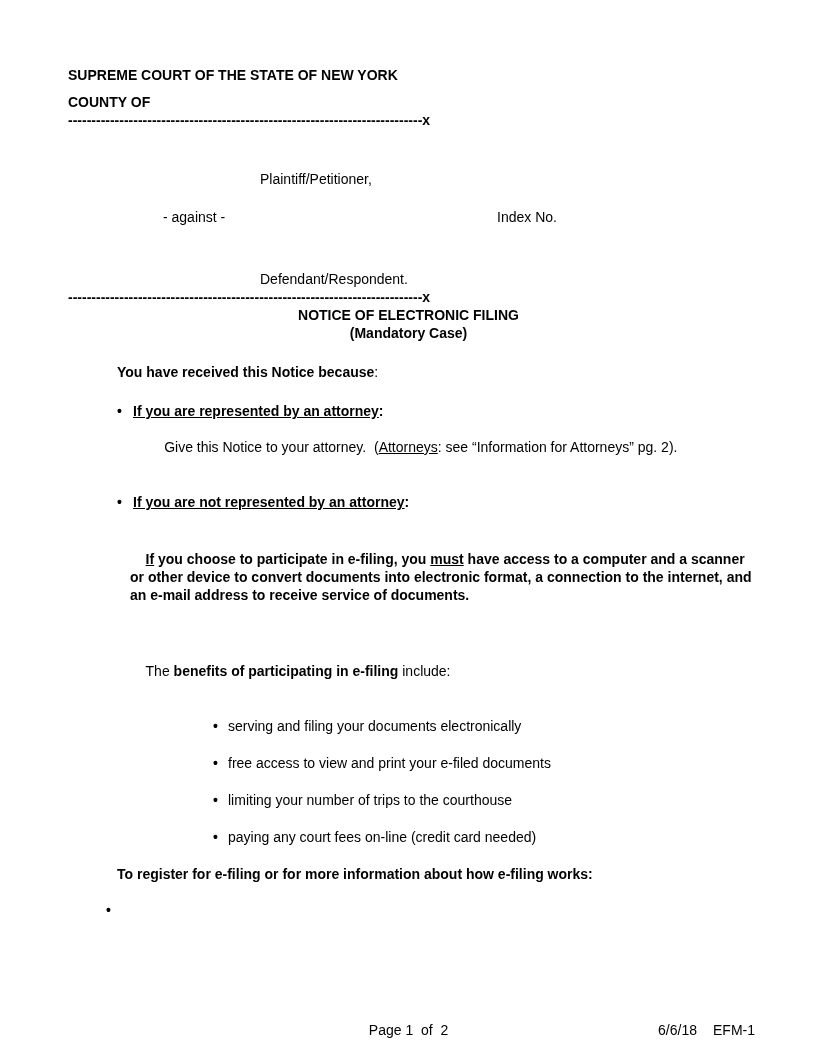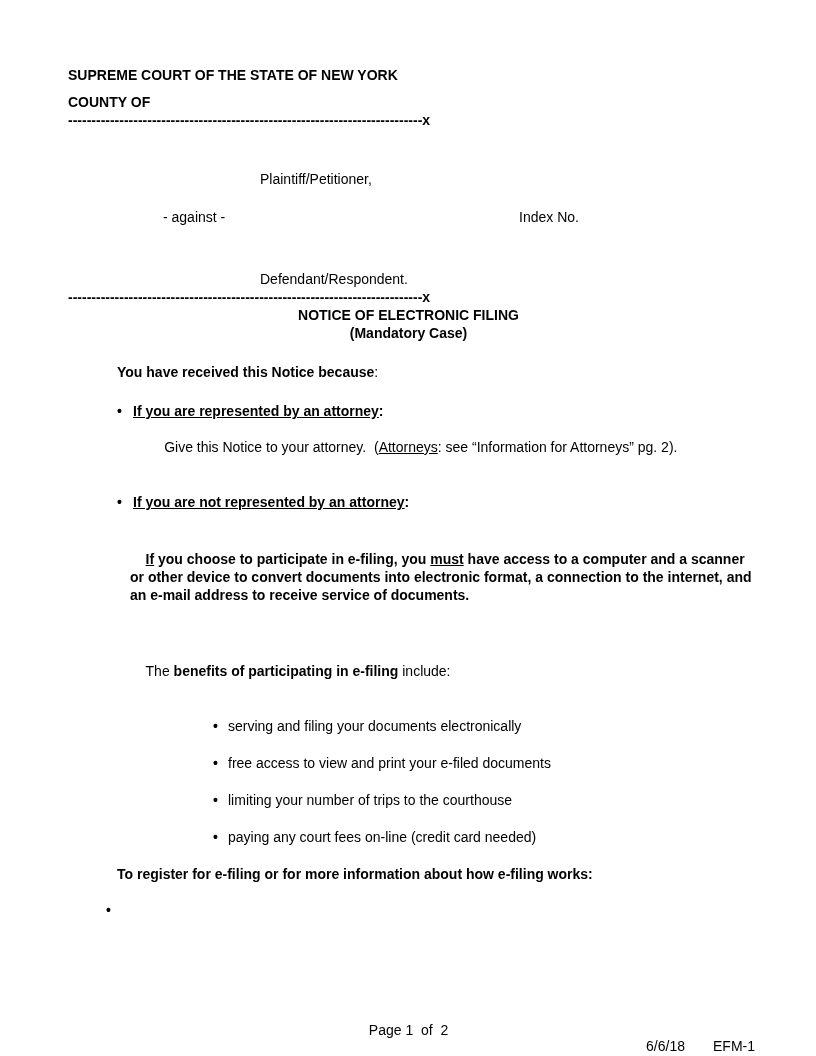--- a/index.html
+++ b/index.html
@@ -16,21 +16,21 @@
   .b { font-weight:bold; }
   .u { text-decoration:underline; }
   .center { text-align:center; }
   .prewrap { white-space:pre-wrap; }
 
   .county { margin-top:9px; }
   .divider { font-weight:bold; }
 
   .cap-plaintiff { margin-top:41px; margin-left:192px; }
   .cap-against { margin-top:20px; padding-left:95px; position:relative; }
-  .cap-against .index { position:absolute; left:451px; top:0;text-align:right; }
+  .cap-against .index { position:absolute; left:429px; top:0;text-align:right; }
   .cap-defendant { margin-top:44px; margin-left:192px; }
 
   .you-received { margin-top:21px; margin-left:49px; }
   .num-item { margin-top:18px; margin-left:97px; margin-right:-8px; }
 
   .li { display:flex; }
   .dotcol { flex:0 0 16px; font-weight:bold; }
   .li-body { flex:1; }
 
   .att-li { margin-left:49px; }
@@ -42,21 +42,21 @@
   .benefit-li { margin-top:19px; margin-left:145px; }
   .benefit-li .dotcol { flex:0 0 15px; }
 
   .register-h { margin-top:19px; margin-left:49px; font-weight:bold; }
   .reg-li { margin-left:38px; }
   .reg-li.first { margin-top:18px; }
   .reg-li .dotcol { flex:0 0 14px; }
 
   .footer { position:absolute; top:1021px; left:68px; right:67px; }
   .footer .pageno { display:block; text-align:center; white-space:pre; }
-  .footer .fright { position:absolute; right:-6px; top:16px; display:flex; gap:28px; white-space:pre;text-align:center; }
+  .footer .fright { position:absolute; right:-6px; top:0; display:flex; gap:16px; white-space:pre;text-align:center; }
 </style>
 </head>
 <body>
 
 <div class="page">
 
   <div class="b">SUPREME COURT OF THE STATE OF NEW YORK</div>
   <div class="b county">COUNTY OF</div>
 
   <div class="divider">----------------------------------------------------------------------------x</div>

